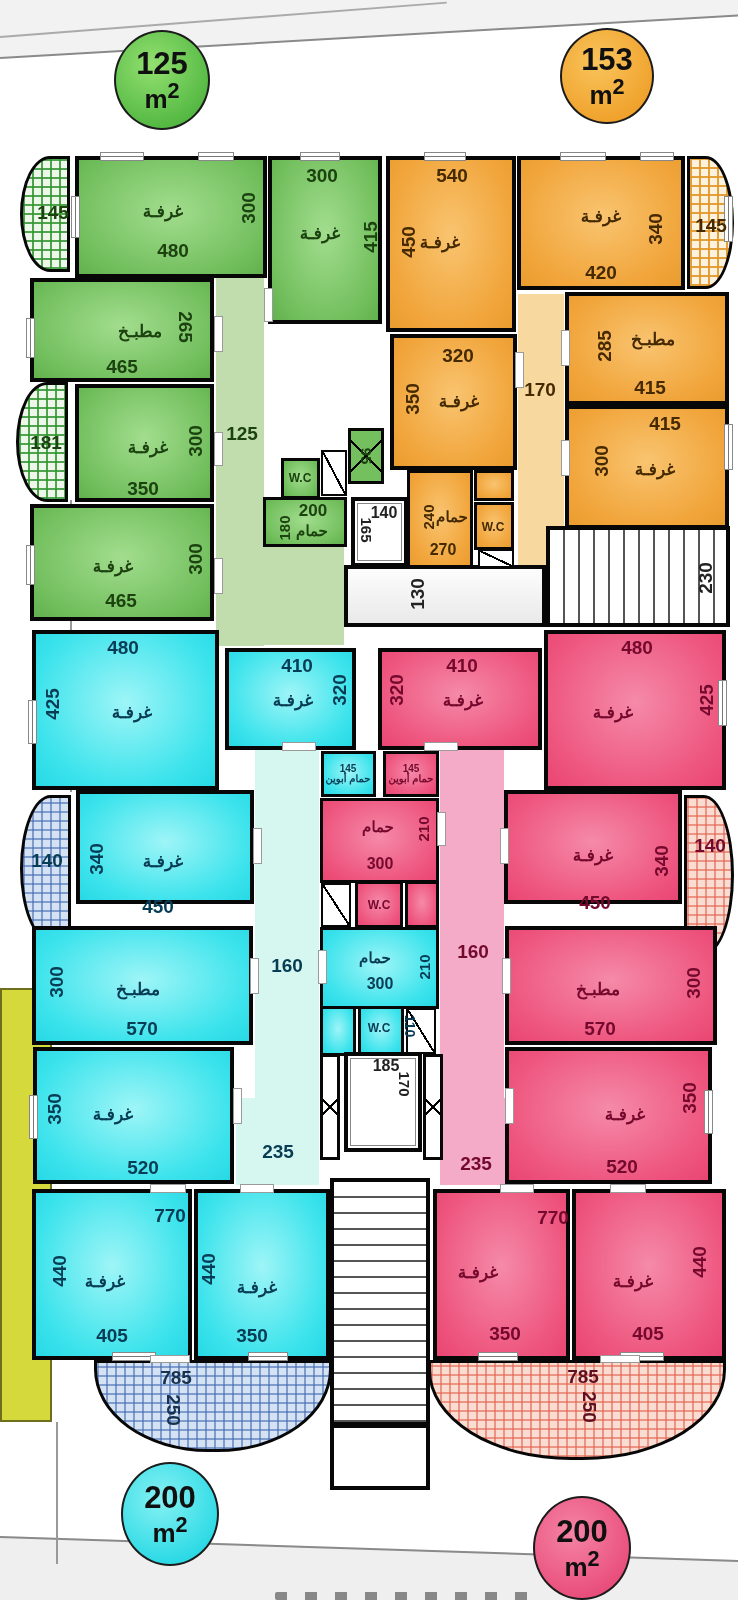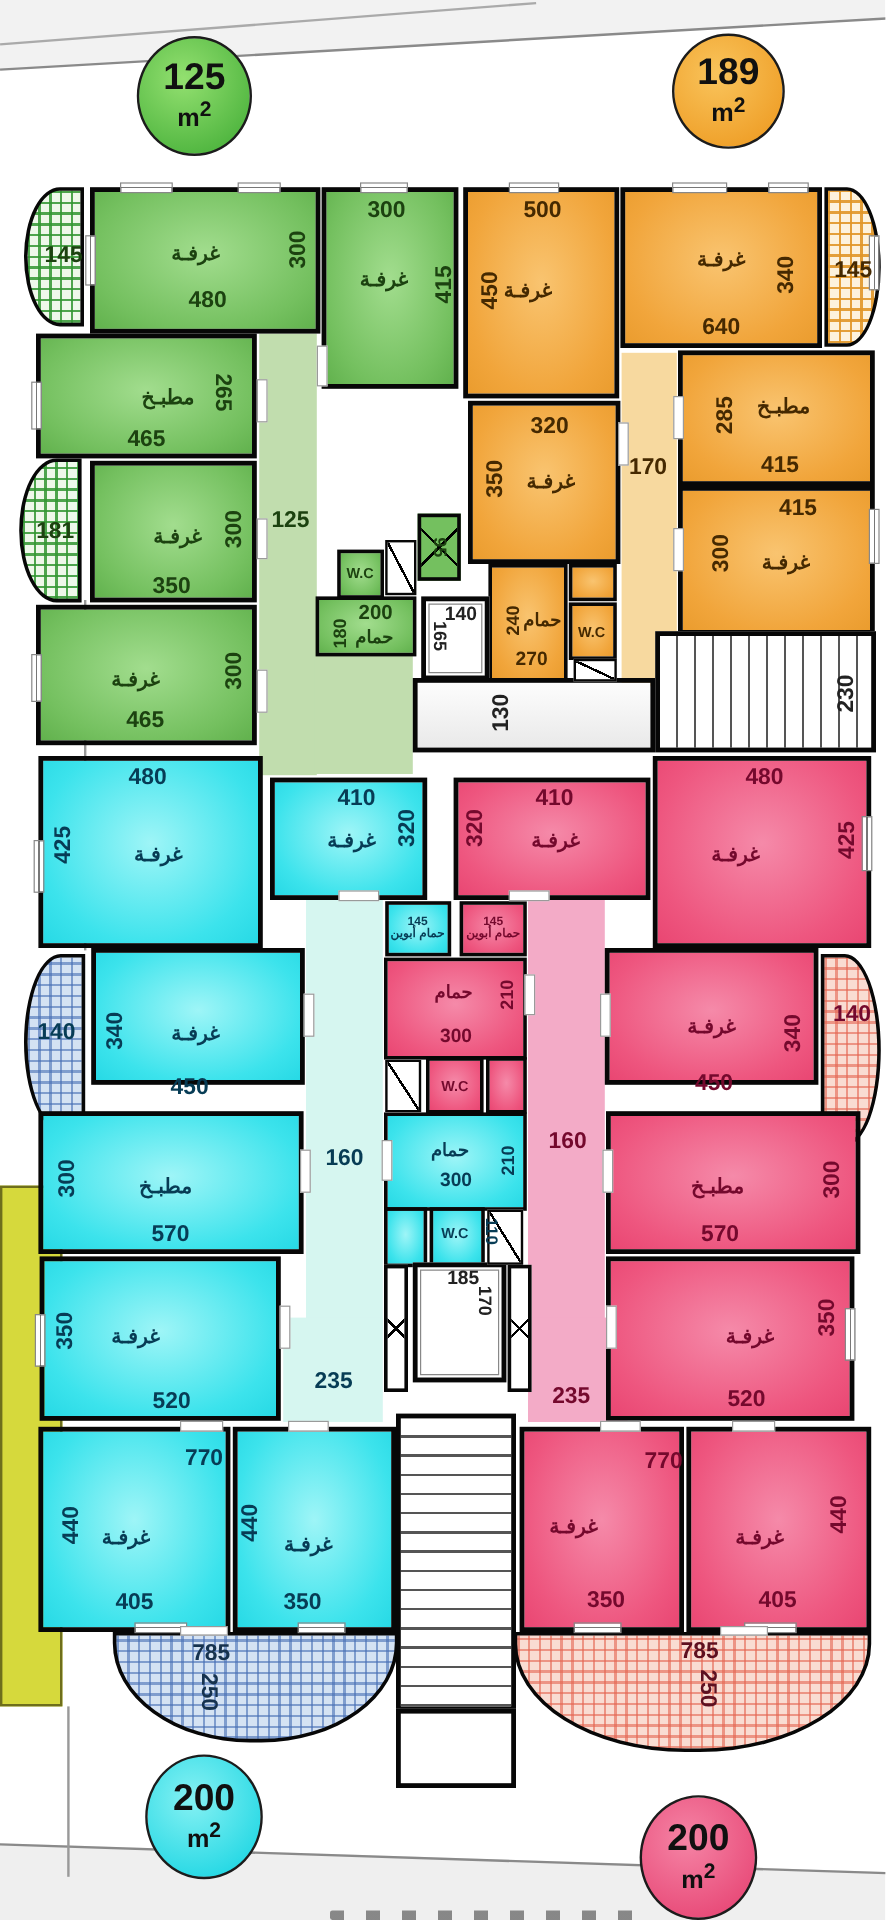--- a/index.html
+++ b/index.html
@@ -68,21 +68,21 @@
   .v2{transform:translate(-50%,-50%) rotate(90deg);}
   .ar{font-size:17px;}
   .s{font-size:12px;}
   .xs{font-size:10px;line-height:10px;text-align:center;white-space:normal;width:52px;}
   .tg{color:#1c4210;} .to{color:#45290192;color:#452901;} .tc{color:#073c55;} .tp{color:#74092d;}
   
   .badge{position:absolute;border:2px solid #1c1c1c;border-radius:50%;z-index:6;
          display:flex;flex-direction:column;align-items:center;justify-content:center;
          font-weight:700;color:#101010;}
   .badge .num{font-size:31px;line-height:30px;}
-  .badge .unit{font-size:21px;line-height:24px;}
+  .badge .unit{font-size:26px;line-height:24px;}
   .bg-g{background:radial-gradient(circle at 40% 35%,#93e070 0%,#4fb53f 80%);}
   .bg-o{background:radial-gradient(circle at 40% 35%,#f9c45c 0%,#ef9f28 80%);}
   .bg-c{background:radial-gradient(circle at 40% 35%,#86f1f3 0%,#25d8e4 80%);}
   .bg-p{background:radial-gradient(circle at 40% 35%,#f584a5 0%,#e84a78 80%);}
   .wm{position:absolute;z-index:7;font-weight:700;font-size:44px;color:rgba(255,255,255,.85);}
   .wm .f2{color:rgba(255,255,255,.35);}
   .frag{position:absolute;left:275px;top:1592px;width:270px;height:8px;z-index:2;opacity:.55;
     background:repeating-linear-gradient(90deg,#333 0 12px,transparent 12px 30px);border-radius:2px;}
   .pline{position:absolute;background:#999;z-index:1;}
   .yellow{position:absolute;left:0;top:988px;width:52px;height:434px;background:#d6d93c;
@@ -234,26 +234,26 @@
   <div class="lbl tg v" style="left:196px;top:559px;">300</div>
   <div class="lbl tg" style="left:121px;top:601px;">465</div>
   <div class="lbl tg" style="left:242px;top:434px;">125</div>
   <div class="lbl tg s" style="left:300px;top:478px;">W.C</div>
   <div class="lbl tg" style="left:313px;top:511px;font-size:17px;">200</div>
   <div class="lbl tg ar" style="left:312px;top:531px;font-size:15px;">حمام</div>
   <div class="lbl tg v" style="left:284px;top:528px;font-size:15px;">180</div>
   <div class="lbl tg v2" style="left:366px;top:456px;font-size:15px;">95</div>
 
   <div class="lbl to" style="left:711px;top:226px;">145</div>
-  <div class="lbl to" style="left:452px;top:176px;">500</div>
+  <div class="lbl to" style="left:452px;top:176px;">540</div>
   <div class="lbl to ar" style="left:440px;top:242px;">غرفـة</div>
   <div class="lbl to v" style="left:409px;top:242px;">450</div>
   <div class="lbl to ar" style="left:601px;top:216px;">غرفـة</div>
   <div class="lbl to v" style="left:656px;top:229px;">340</div>
-  <div class="lbl to" style="left:601px;top:273px;">640</div>
+  <div class="lbl to" style="left:601px;top:273px;">420</div>
   <div class="lbl to" style="left:458px;top:356px;">320</div>
   <div class="lbl to ar" style="left:459px;top:401px;">غرفـة</div>
   <div class="lbl to v" style="left:413px;top:399px;">350</div>
   <div class="lbl to ar" style="left:653px;top:339px;">مطبـخ</div>
   <div class="lbl to v" style="left:605px;top:346px;">285</div>
   <div class="lbl to" style="left:650px;top:388px;">415</div>
   <div class="lbl to" style="left:665px;top:424px;">415</div>
   <div class="lbl to ar" style="left:655px;top:469px;">غرفـة</div>
   <div class="lbl to v" style="left:602px;top:461px;">300</div>
   <div class="lbl to" style="left:540px;top:390px;">170</div>
@@ -341,21 +341,21 @@
   <div class="lbl tp v" style="left:700px;top:1262px;">440</div>
   <div class="lbl tp" style="left:648px;top:1334px;">405</div>
   <div class="lbl tp" style="left:583px;top:1377px;color:#5e1020;">785</div>
   <div class="lbl tp v2" style="left:589px;top:1407px;color:#5e1020;">250</div>
 
   <div class="badge bg-g" style="left:114px;top:30px;width:92px;height:96px;">
     <span class="num">125</span>
     <span class="unit"><span>m</span><sup>2</sup></span>
   </div>
   <div class="badge bg-o" style="left:560px;top:28px;width:90px;height:92px;">
-    <span class="num">189</span>
+    <span class="num">153</span>
     <span class="unit"><span>m</span><sup>2</sup></span>
   </div>
   <div class="badge bg-c" style="left:121px;top:1462px;width:94px;height:100px;">
     <span class="num">200</span>
     <span class="unit"><span>m</span><sup>2</sup></span>
   </div>
   <div class="badge bg-p" style="left:533px;top:1496px;width:94px;height:100px;">
     <span class="num">200</span>
     <span class="unit"><span>m</span><sup>2</sup></span>
   </div>

